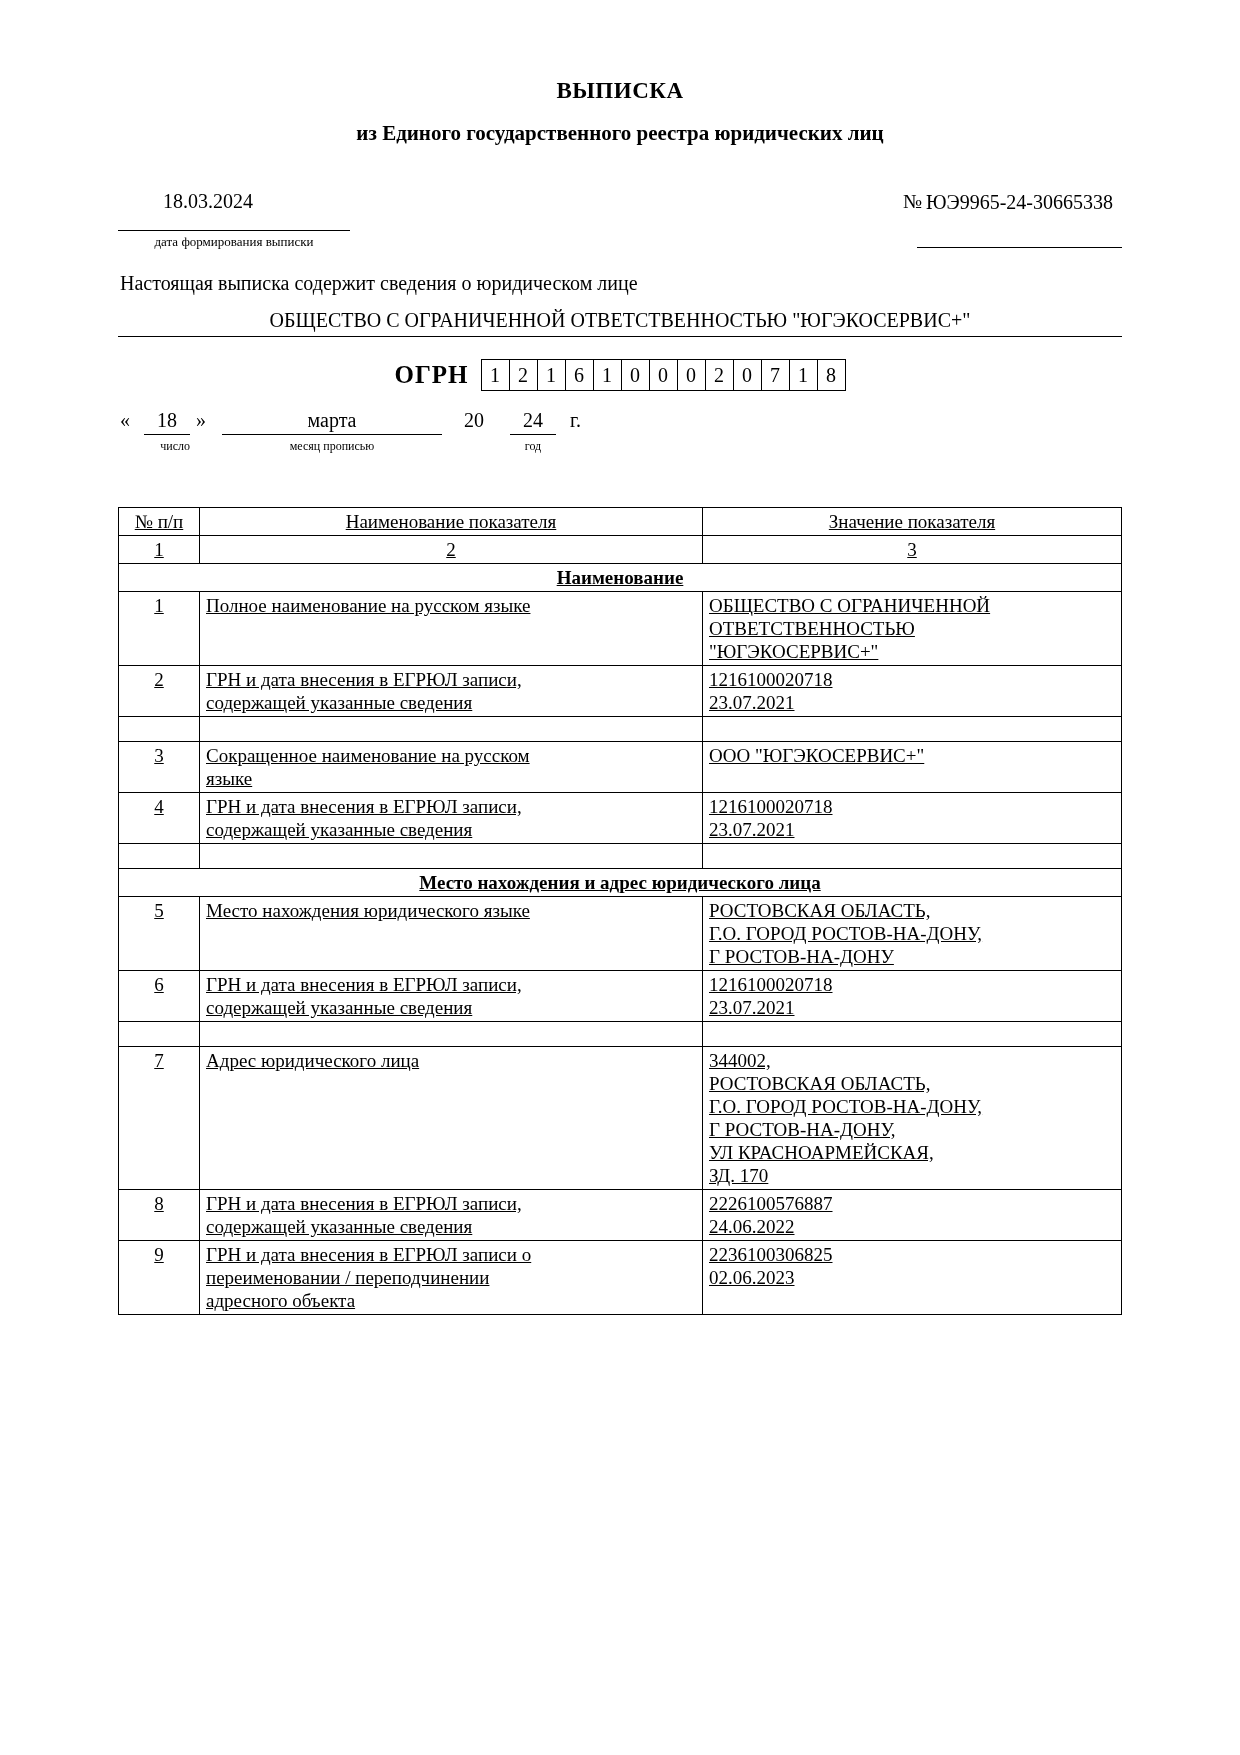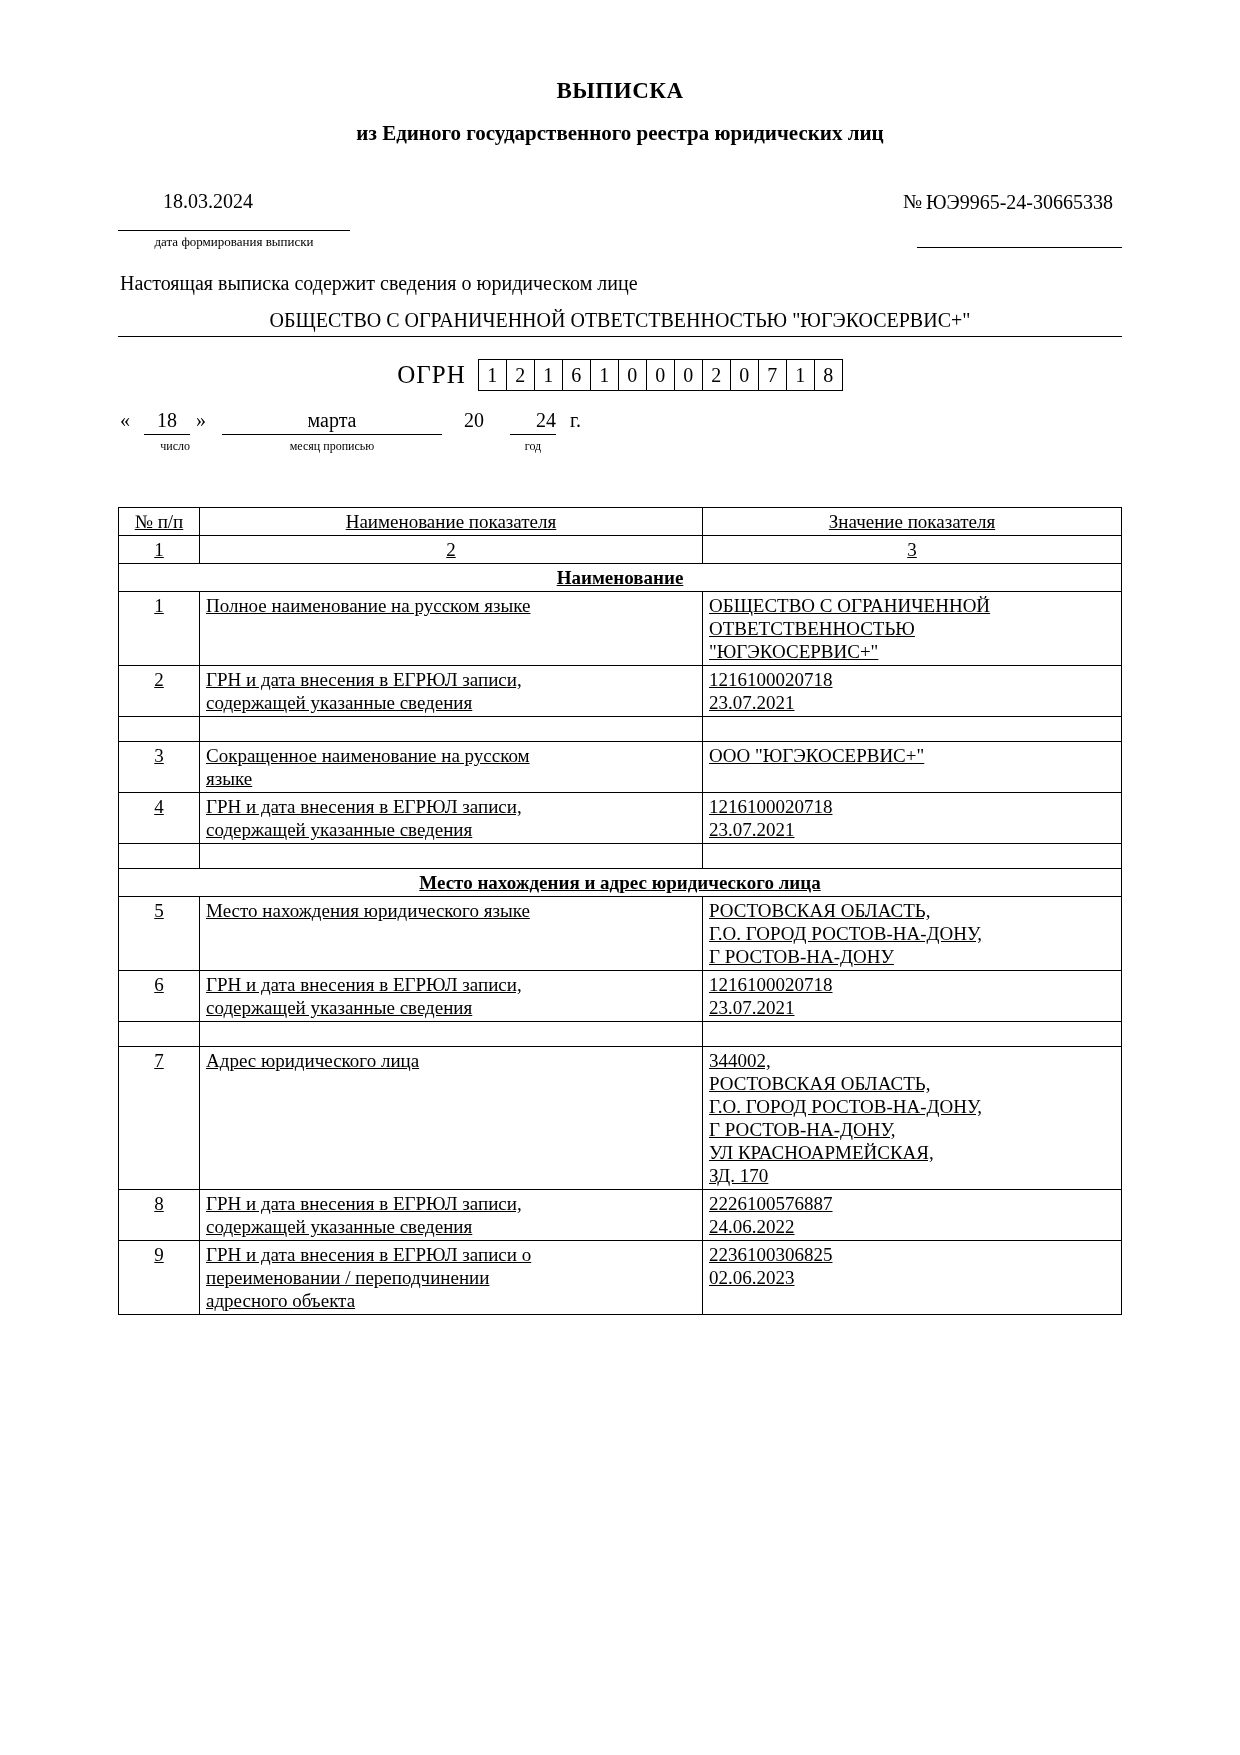--- a/index.html
+++ b/index.html
@@ -108,21 +108,21 @@
   }
 
   
   .ogrn-row {
     margin-top: 22px;
     display: flex;
     align-items: center;
     justify-content: center;
   }
   .ogrn-label {
-    font-weight: normal;
+    font-weight: bold;
     font-size: 25px;
     margin-right: 12px;
     letter-spacing: 1px;
   }
   .ogrn-boxes {
     display: flex;
     border: 1px solid #000;
   }
   .ogrn-boxes span {
     width: 27px;
@@ -153,21 +153,21 @@
     text-align: center; border-bottom: 1px solid #000; padding-bottom: 2px;
   }
   .asof .q2 { position: absolute; left: 78px; top: 0; }
   .asof .month {
     position: absolute; left: 104px; top: 0; width: 220px;
     text-align: center; border-bottom: 1px solid #000; padding-bottom: 2px;
   }
   .asof .twenty { position: absolute; left: 346px; top: 0; }
   .asof .year {
     position: absolute; left: 392px; top: 0; width: 46px;
-    text-align: right; border-bottom: 1px solid #000; padding-bottom: 2px;
+    text-align: center; border-bottom: 1px solid #000; padding-bottom: 2px;
   }
   .asof .g { position: absolute; left: 452px; top: 0; }
   .cap-day {
     position: absolute; left: 26px; top: 30px; width: 46px;
     text-align: right; font-size: 12px;
   }
   .cap-month {
     position: absolute; left: 104px; top: 30px; width: 220px;
     text-align: center; font-size: 12px;
   }

